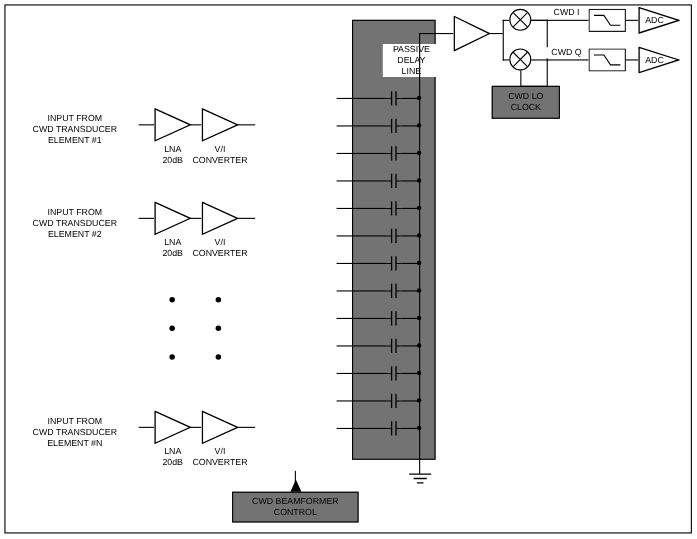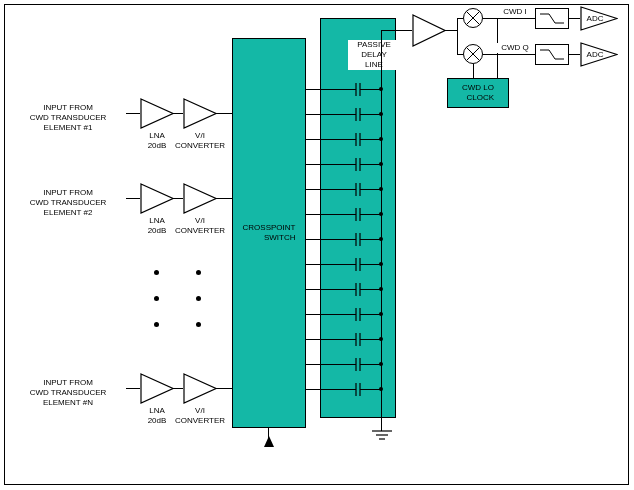--- a/index.html
+++ b/index.html
@@ -32,25 +32,25 @@
     line-height: 10px;
     color: #000;
     text-align: center;
     white-space: pre-line;
     letter-spacing: 0px;
   }
   .box {
     position: absolute;
     border: 1px solid #000;
     box-sizing: border-box;
-    background: #14b8a6;
+    background: #737373;
     display: flex;
     align-items: center;
     justify-content: center;
-    text-align: right;
+    text-align: center;
     font-size: 8px;
     line-height: 10px;
     color: #000;
     white-space: pre-line;
   }
   .hline {
     position: absolute;
     height: 1px;
     background: #000;
   }
@@ -182,23 +182,23 @@
   <div class="tri" style="left:183px; top:373px;">
     <svg width="34" height="31" viewBox="0 0 34 31">
         <polygon points="1,1 33,15.5 1,30" fill="#fff" stroke="#000" stroke-width="1.2"></polygon>
       </svg>
   </div>
   <div class="lbl" style="left:172px; top:406px; width:56px;">V/I
 CONVERTER</div>
 
   <div class="hline" style="left:216px; top:388px; width:16px;"></div>
 
-  <div class="box" style="left:232px; top:38px; width:74px; height:390px;">CROSSPOINT
-SWITCH</div>
-
+
+  <div class="box" style="left:211px; top:447px; width:115px; height:28px;">CWD BEAMFORMER
+CONTROL</div>
   <div class="vline" style="left:268px; top:428px; height:12px;"></div>
   <div class="tri" style="left:263px; top:436px;">
     <svg width="12" height="12" viewBox="0 0 12 12">
         <polygon points="6,0 11,11 1,11" fill="#000"></polygon>
       </svg>
   </div>
 
   <div class="box" style="left:320px; top:18px; width:76px; height:400px;"></div>
   <div class="lbl" style="left:348px; top:40px; width:52px; background:#fff;">PASSIVE
 DELAY

